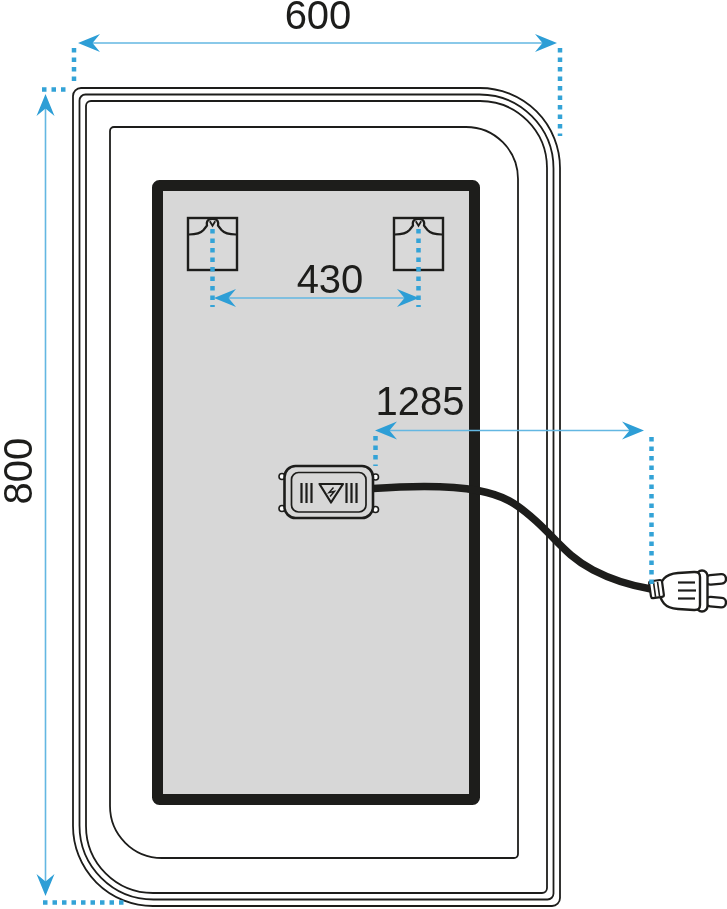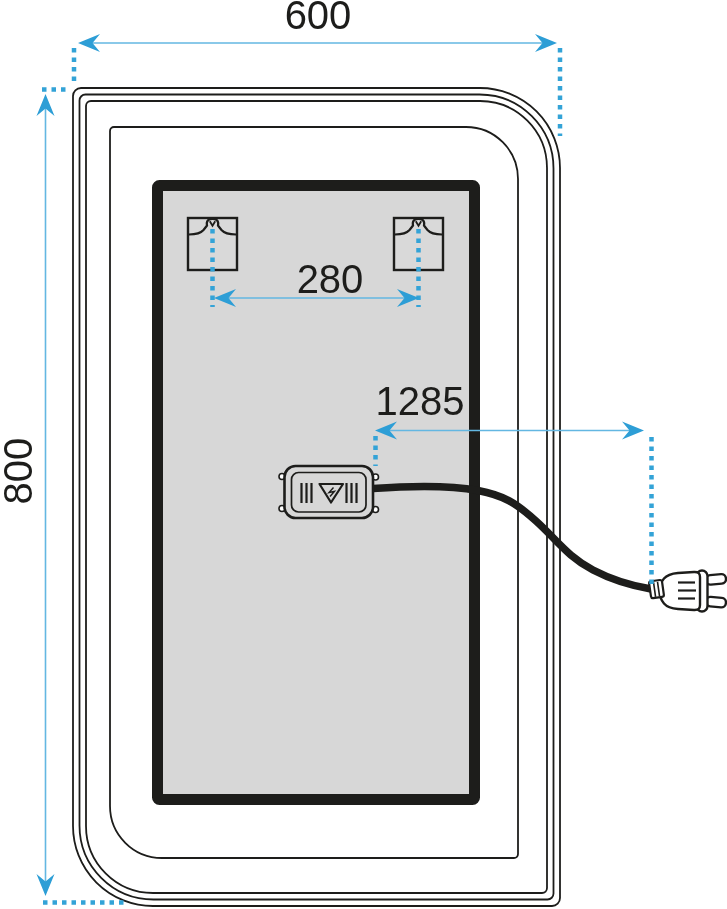--- a/index.html
+++ b/index.html
@@ -120,17 +120,17 @@
       <use href="#arr" transform="translate(419,298)"></use>
       <use href="#arr" transform="translate(375,430.5) rotate(180)"></use>
       <use href="#arr" transform="translate(644,430.5)"></use>
     </g>
   </svg>
 
   <div class="dim-label" style="left:318px; top:-5px;">600</div>
 
   <div class="dim-label rot" style="left:18px; top:471px;">800</div>
 
-  <div class="dim-label" style="left:330px; top:259px;">280</div>
+  <div class="dim-label" style="left:330px; top:259px;">430</div>
 
   <div class="dim-label" style="left:420px; top:381px;">1285</div>
 
 </div>
 
 </body></html>

